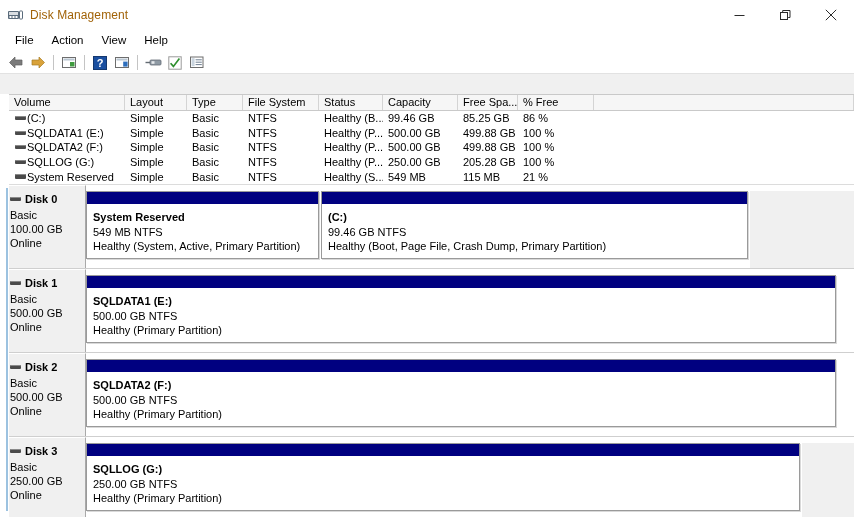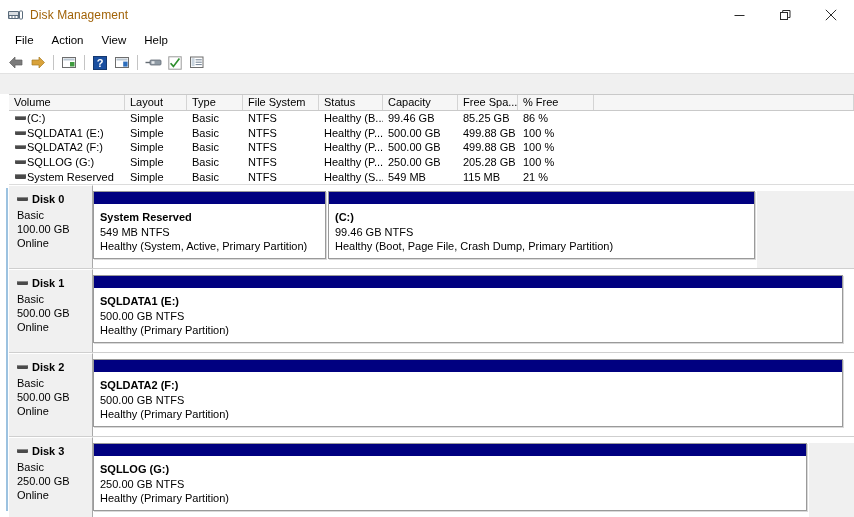--- a/index.html
+++ b/index.html
@@ -179,21 +179,21 @@
   .w-sta   { width: 64px; }
   .w-cap   { width: 75px; }
   .w-free  { width: 60px; }
   .w-pct   { width: 76px; }
   .w-end   { width: 260px; }
 
   
   .graph-pane {
     flex: 1 1 auto;
     background: #ffffff;
-    padding-left: 9px;
+    padding-left: 2px;
     position: relative;
     overflow: hidden;
   }
 
   .disk-row {
     display: flex;
     height: 84px;
     border-bottom: 1px solid #cfcfcf;
     background: #ffffff;
     position: relative;

